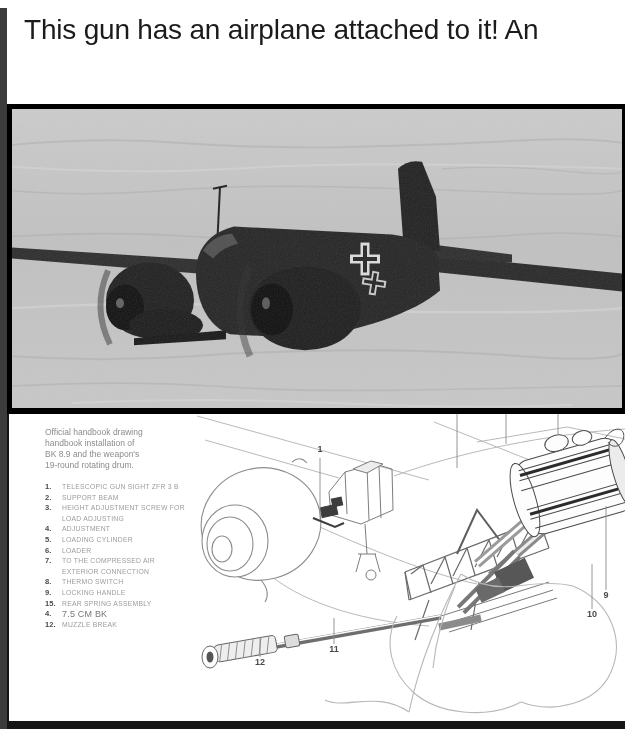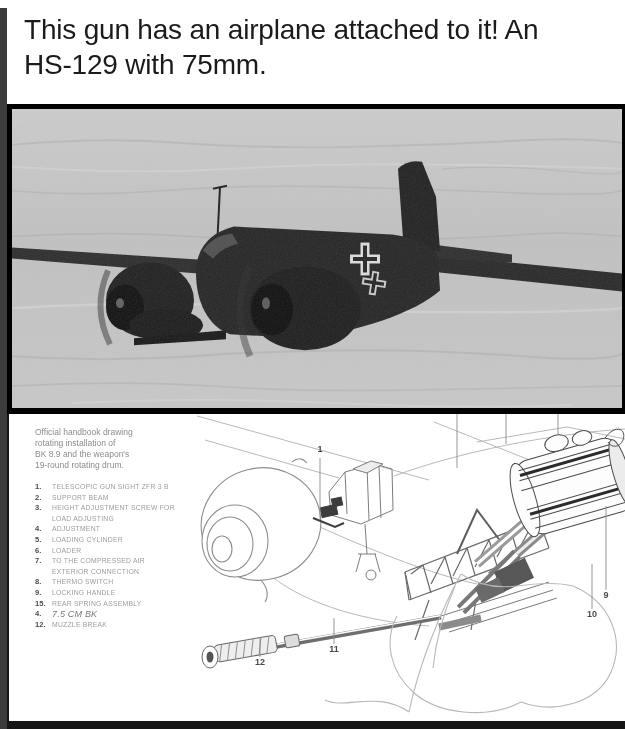--- a/index.html
+++ b/index.html
@@ -24,39 +24,38 @@
   }
   .photo-frame svg{display:block;width:100%;height:100%;}
 
   
   .drawing-panel{
     position:absolute;left:7px;top:414px;width:618px;height:307px;
     background:#fff;border-left:2px solid #141414;box-sizing:border-box;
   }
   .drawing-panel > svg{position:absolute;left:0;top:0;}
 
-  .legend{position:absolute;left:26px;top:13px;width:160px;z-index:2;}
+  .legend{position:absolute;left:36px;top:13px;width:160px;z-index:2;}
   .cap-line{font-size:8.5px;line-height:11px;color:#8c8c8c;}
   .legend-list{margin-top:11px;}
   .legend-row{display:flex;align-items:flex-start;}
   .legend-num{flex:none;width:17px;font-weight:bold;font-size:7.6px;line-height:10.6px;color:#4c4c4c;}
   .legend-lines{font-size:6.8px;line-height:10.6px;color:#9c9c9c;letter-spacing:0.25px;}
-  .legend-row.large .legend-lines{font-size:9px;color:#787878;letter-spacing:0.2px;font-style:italic;}
+  .legend-row.large .legend-lines{font-size:9px;color:#787878;letter-spacing:0.2px;}
 
   .callout-text{font-family:"Liberation Sans",sans-serif;font-weight:bold;font-size:9px;fill:#4a4a4a;text-anchor:middle;}
   .callout-line{stroke:#8a8a8a;stroke-width:0.9;}
 </style>
 </head>
 <body>
 
 <div class="left-bar"></div>
 
 <div class="title-block">
   <span>This gun has an airplane attached to it! An</span>
-  <span>HS-129 with 75mm.</span>
 </div>
 
 <div class="photo-frame">
   <svg viewBox="0 0 610 300" preserveAspectRatio="none">
     <defs>
       <linearGradient id="sea" x1="0" y1="0" x2="0" y2="1">
         <stop offset="0" stop-color="#cdcdcd"></stop>
         <stop offset="0.45" stop-color="#c2c2c2"></stop>
         <stop offset="1" stop-color="#c9c9c9"></stop>
       </linearGradient>
@@ -243,21 +242,21 @@
         <line x1="325" y1="204" x2="325" y2="230" class="callout-line"></line>
         <text x="325" y="238" class="callout-text">11</text>
         <line x1="251" y1="223" x2="251" y2="243" class="callout-line"></line>
         <text x="251" y="251" class="callout-text">12</text>
       </g>
   </svg>
 
   <div class="legend">
     <div>
         <div class="cap-line">Official handbook drawing</div>
-        <div class="cap-line">rotating installation of</div>
+        <div class="cap-line">handbook installation of</div>
         <div class="cap-line">BK 8.9 and the weapon's</div>
         <div class="cap-line">19-round rotating drum.</div>
       </div>
     <div class="legend-list">
         <div class="legend-row">
           <span class="legend-num">1.</span>
           <span class="legend-lines">
             <div>TELESCOPIC GUN SIGHT ZFR 3 B</div>
           </span>
         </div>

